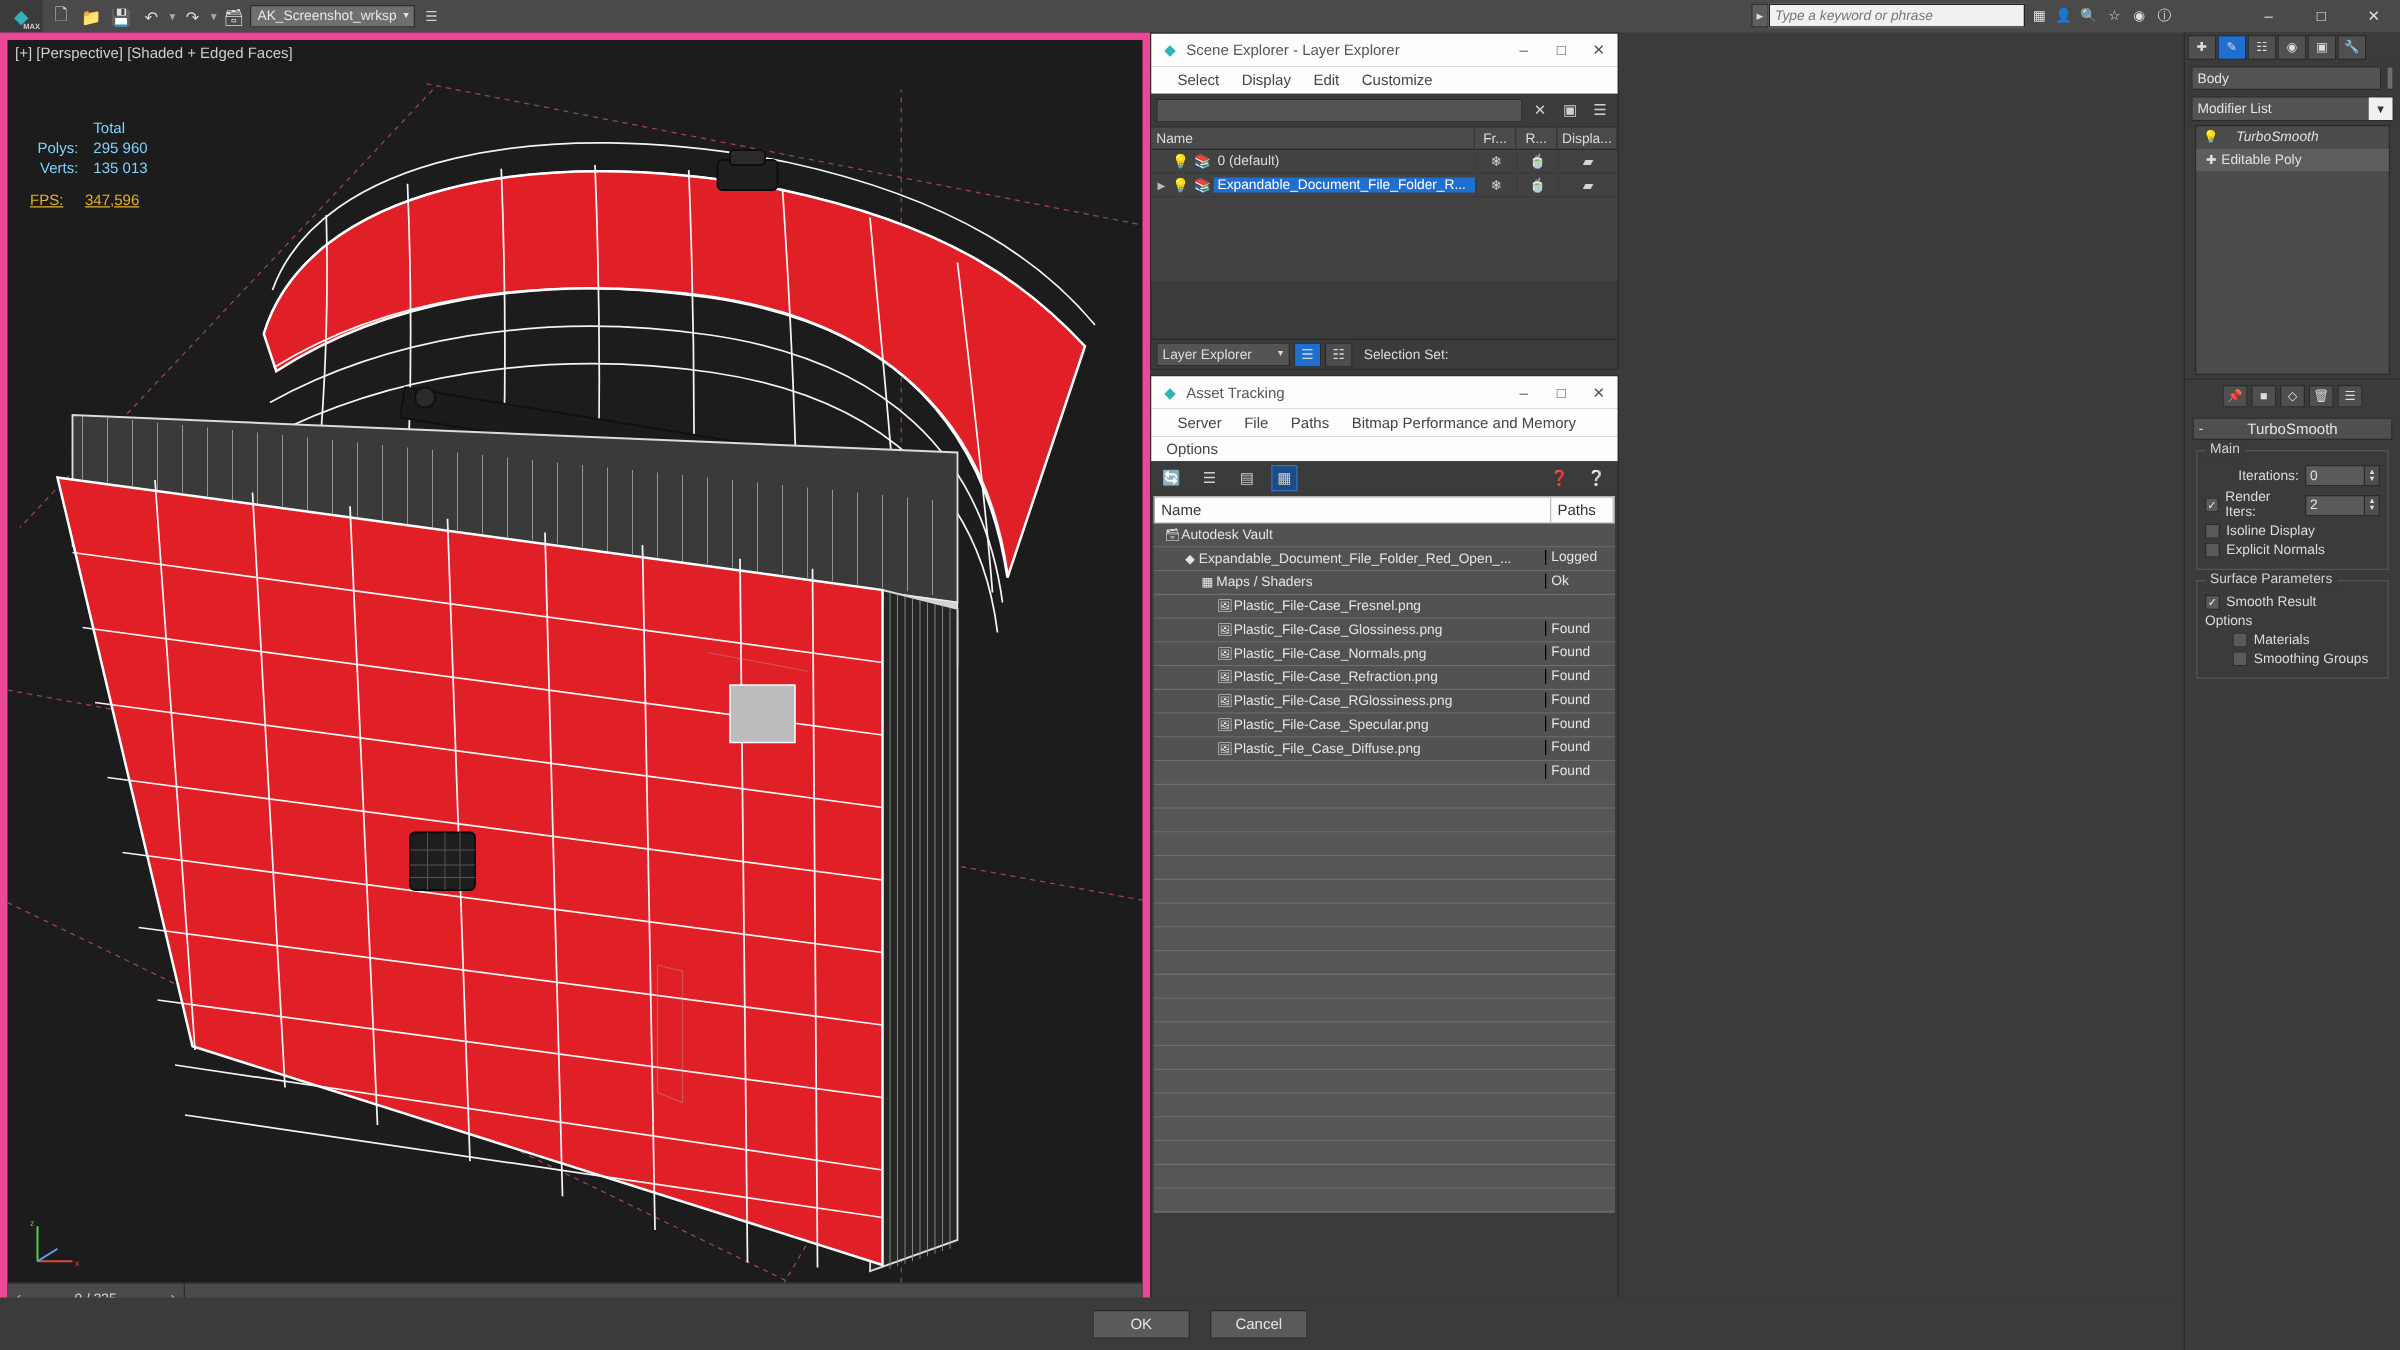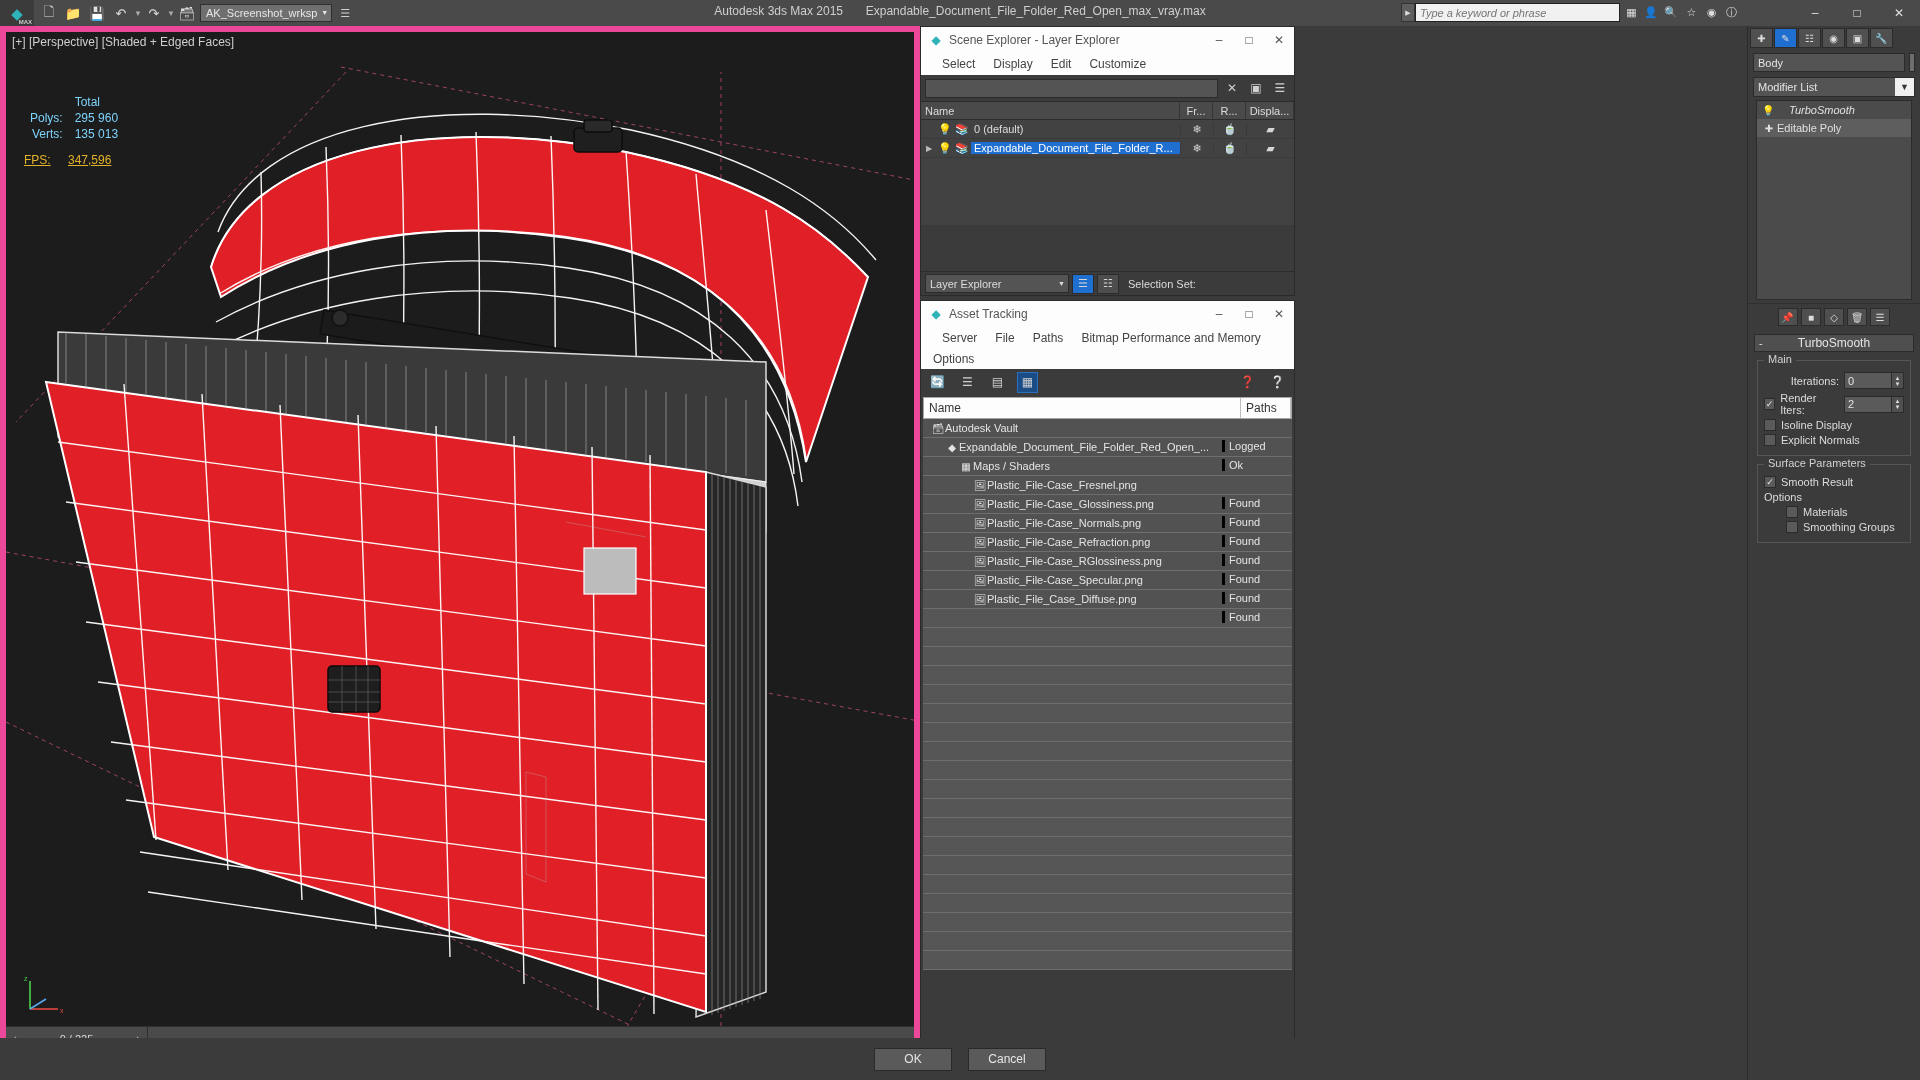--- a/index.html
+++ b/index.html
@@ -107,42 +107,42 @@
   .le-body { background:#424242; height:105px; }
   .le-row { display:flex; height:19px; align-items:center; font-size:11px; border-bottom:1px solid #3a3a3a;}
   .le-row .expand{ width:16px; text-align:center; color:#bbb; font-size:8px;}
   .le-row .bulb{ width:16px; text-align:center;}
   .le-row .stack{ width:18px; text-align:center;}
   .le-row .nm { flex:1; padding-left:3px; color:#dcdcdc; overflow:hidden; white-space:nowrap;}
   .le-row .nm.sel { background:#1f6fd0; color:#fff; }
   .le-row .cc { width:33px; text-align:center; border-left:1px solid #3a3a3a; }
   .le-row .cc.wide { width:48px; }
   .le-foot { position:absolute; left:0; bottom:0; width:100%; height:24px; background:#3b3b3b; display:flex; align-items:center; gap:3px; padding:0 4px; border-top:1px solid #2c2c2c;}
-  .le-foot .drop { width:144px; height:19px; background:#545454; border:1px solid #2b2b2b; font-size:11px; color:#dcdcdc; display:flex; align-items:center; padding:0 12px 0 4px; position:relative;}
+  .le-foot .drop { width:107px; height:19px; background:#545454; border:1px solid #2b2b2b; font-size:11px; color:#dcdcdc; display:flex; align-items:center; padding:0 12px 0 4px; position:relative;}
   .le-foot .drop .a{ position:absolute; right:3px; font-size:7px;}
   .le-foot .b { width:22px; height:20px; background:#4d4d4d; border:1px solid #2b2b2b; display:flex; align-items:center; justify-content:center; font-size:11px;}
   .le-foot .b.on { background:#1f6fd0;}
   .le-foot .lbl { font-size:11px; color:#dcdcdc; padding-left:6px;}
 
   
   #assetTracking { left:920px; top:300px; width:375px; height:780px; }
   .at-menu2 { height:20px; background:#fdfdfd; color:#444; font-size:12px; padding-left:12px; display:flex; align-items:center;}
   .at-tools { height:26px; background:#3b3b3b; display:flex; align-items:center; gap:9px; padding:2px 6px;}
   .at-tools .t { width:21px; height:21px; display:flex; align-items:center; justify-content:center; font-size:12px; color:#cfcfcf; border:1px solid transparent;}
   .at-tools .t.active { border:1px solid #2d6fbf; background:#1b4c86;}
   .at-tools .sp { flex:1;}
   .at-head { display:flex; height:22px; background:#fdfdfd; border:1px solid #a6a6a6; font-size:12px; color:#333;}
   .at-head .c { padding:3px 5px; border-right:1px solid #bdbdbd; }
   .at-head .c.name { flex:1; }
   .at-head .c.status { width:50px; }
   .at-list { background:#525252; }
   .at-row { display:flex; height:19px; align-items:center; font-size:11px; border-bottom:1px solid #6e6e6e; background:#525252;}
   .at-row .nm { flex:1; display:flex; align-items:center; color:#e4e4e4; white-space:nowrap; overflow:hidden;}
   .at-row .nm .ic { width:14px; text-align:center; font-size:10px; }
-  .at-row .st { width:70px; padding-left:4px; color:#e4e4e4; border-left:3px solid #000000;margin-top:36px;}
+  .at-row .st { width:56px; padding-left:4px; color:#e4e4e4; border-left:1px solid #000000;margin-top:36px;}
   .at-row.empty { background:#565656;}
   .at-scroll { position:absolute; left:2px; bottom:22px; right:2px; height:18px; background:#f0f0f0; border:1px solid #9a9a9a; display:flex; align-items:center;}
   .at-scroll .ar { width:16px; text-align:center; font-size:9px; color:#444;}
   .at-scroll .tr { flex:1; height:100%; position:relative; }
   .at-scroll .th { position:absolute; left:2px; top:1px; width:210px; height:14px; background:#cdcdcd; border:1px solid #a8a8a8;}
 
   
   #selectFromScene { left:1296px; top:26px; width:450px; height:1054px; background:#3b3b3b; border:1px solid #2a2a2a;}
   .sfs-title { height:26px; background:#3b3b3b; display:flex; align-items:center; color:#e3e3e3; font-size:12px; padding-left:8px;}
   .sfs-title .spacer{flex:1;}
@@ -227,25 +227,20 @@
       <div class="qicon">↶</div>
       <div class="qsep">▼</div>
       <div class="qicon">↷</div>
       <div class="qsep">▼</div>
       <div class="qicon">🗃</div>
       <div class="wrkspace">
         <span>AK_Screenshot_wrksp</span>
         <span class="arr">▼</span>
       </div>
       <div class="qdrop">☰</div>
-    </div>
-    <div class="apptitle">
-      <span>Autodesk 3ds Max  2015</span>
-      <span class="sep"></span>
-      <span>Expandable_Document_File_Folder_Red_Open_max_vray.max</span>
     </div>
     <div class="searchwrap">
       <div class="searchcaret">▶</div>
       <input class="searchbox" placeholder="Type a keyword or phrase" style="">
     </div>
     <div class="tb-icons">
       <div class="i">▦</div>
       <div class="i">👤</div>
       <div class="i">🔍</div>
       <div class="i">☆</div>

